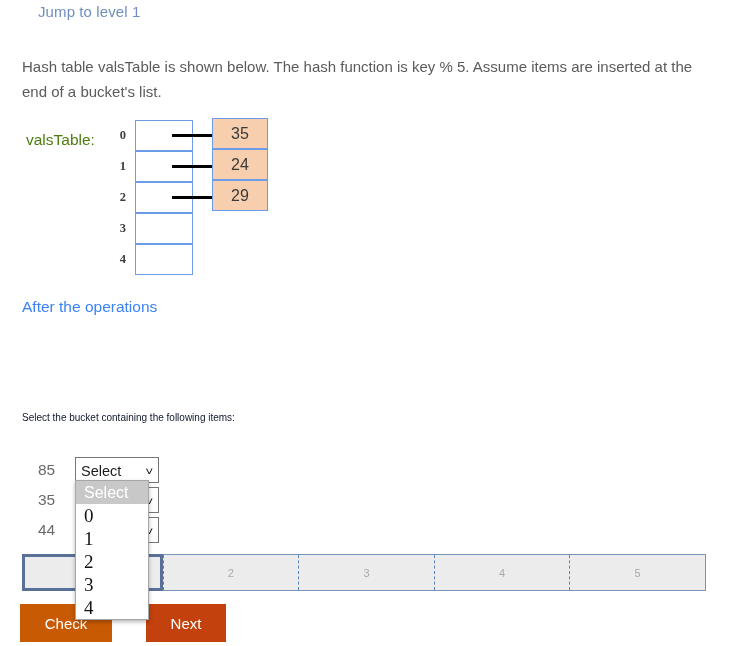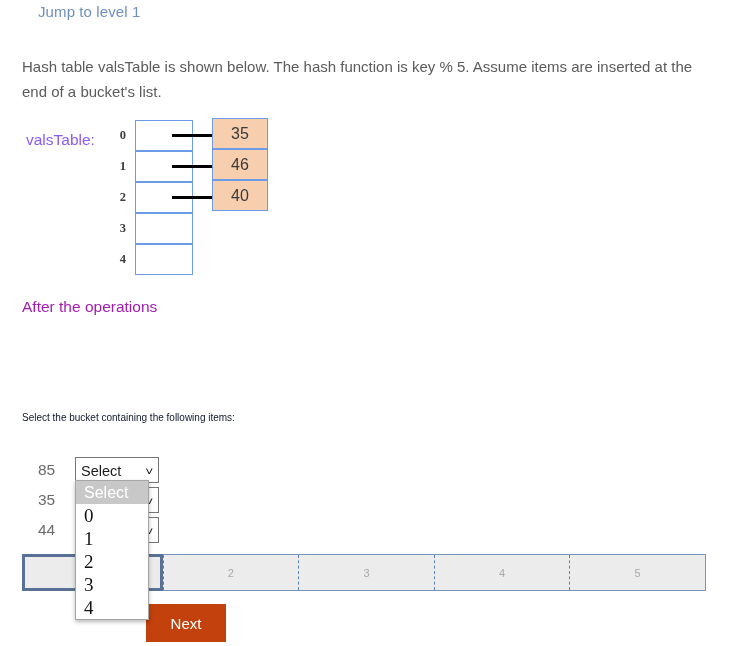--- a/index.html
+++ b/index.html
@@ -49,21 +49,21 @@
     left: 0;
     top: 120px;
     width: 320px;
     height: 170px;
   }
   .vt-label {
     position: absolute;
     left: 26px;
     top: 131px;
     font-size: 15.5px;
-    color: #8b5cf6;
+    color: #4d7c0f;
     white-space: nowrap;
   }
   .bucket-row {
     position: absolute;
     left: 110px;
     height: 31px;
     width: 190px;
   }
   .bucket-index {
     position: absolute;
@@ -117,21 +117,21 @@
     font-size: 16px;
     color: #3a3a3a;
   }
 
   
   .after-ops {
     position: absolute;
     left: 22px;
     top: 298px;
     font-size: 15.5px;
-    color: #a21caf;
+    color: #3b82f6;
   }
   .ops-list {
     position: absolute;
     left: 22px;
     top: 348px;
     font-size: 15.5px;
     line-height: 25px;
     color: #5b5b5b;
   }
   .select-prompt {
@@ -278,28 +278,28 @@
       <span class="bucket-index">0</span>
       <span class="bucket-cell"></span>
       <span class="arrow"></span>
       <span class="node">35</span>
     </div>
 
     <div class="bucket-row" style="top:31px;">
       <span class="bucket-index">1</span>
       <span class="bucket-cell"></span>
       <span class="arrow"></span>
-      <span class="node">46</span>
+      <span class="node">24</span>
     </div>
 
     <div class="bucket-row" style="top:62px;">
       <span class="bucket-index">2</span>
       <span class="bucket-cell"></span>
       <span class="arrow"></span>
-      <span class="node">40</span>
+      <span class="node">29</span>
     </div>
 
     <div class="bucket-row" style="top:93px;">
       <span class="bucket-index">3</span>
       <span class="bucket-cell"></span>
     </div>
 
     <div class="bucket-row" style="top:124px;">
       <span class="bucket-index">4</span>
       <span class="bucket-cell"></span>
@@ -337,20 +337,21 @@
   </div>
 
   <div class="progress">
     <div class="seg current">1</div>
     <div class="seg">2</div>
     <div class="seg">3</div>
     <div class="seg">4</div>
     <div class="seg">5</div>
   </div>
 
+  <div class="btn btn-check">Check</div>
   <div class="btn btn-next">Next</div>
 
   <div class="dropdown">
     <div class="dd-item selected">Select</div>
     <div class="dd-item">0</div>
     <div class="dd-item">1</div>
     <div class="dd-item">2</div>
     <div class="dd-item">3</div>
     <div class="dd-item">4</div>
   </div>

